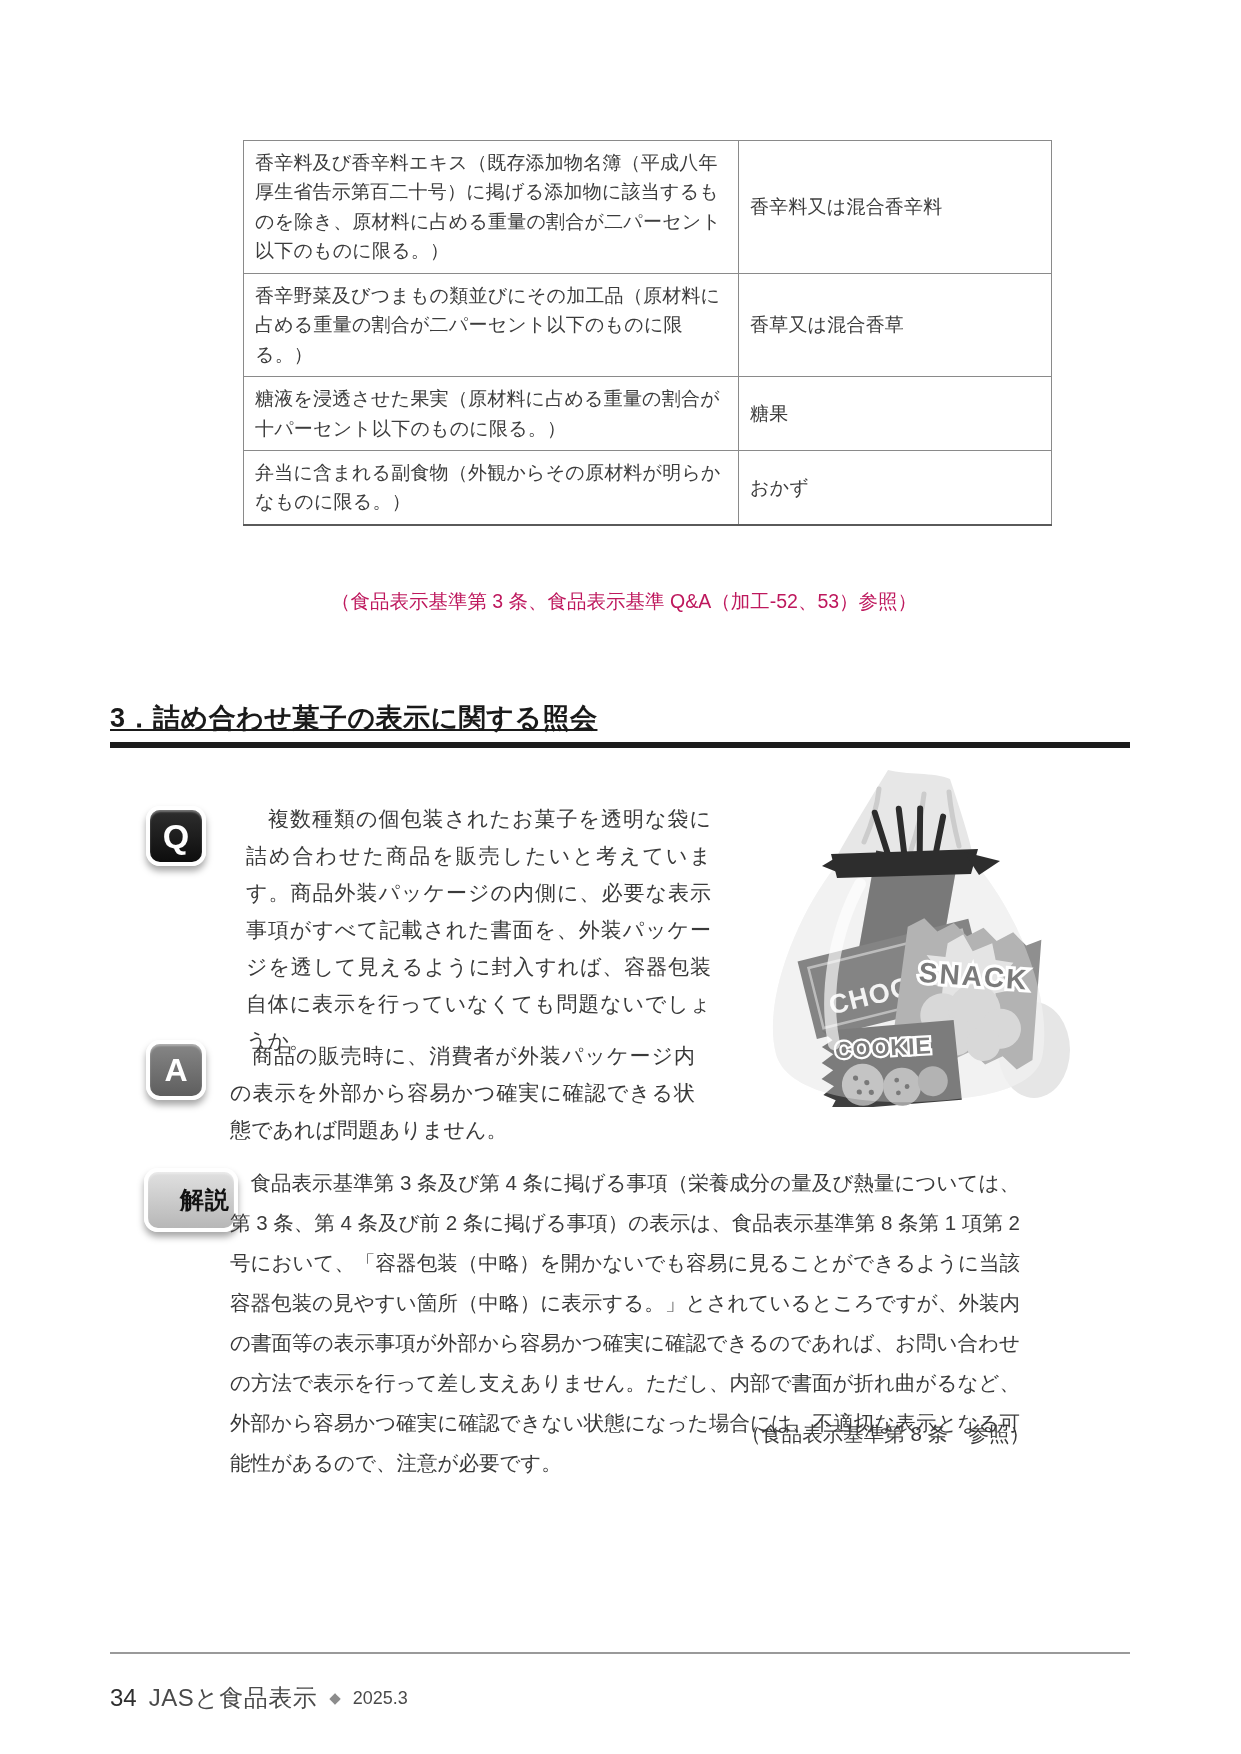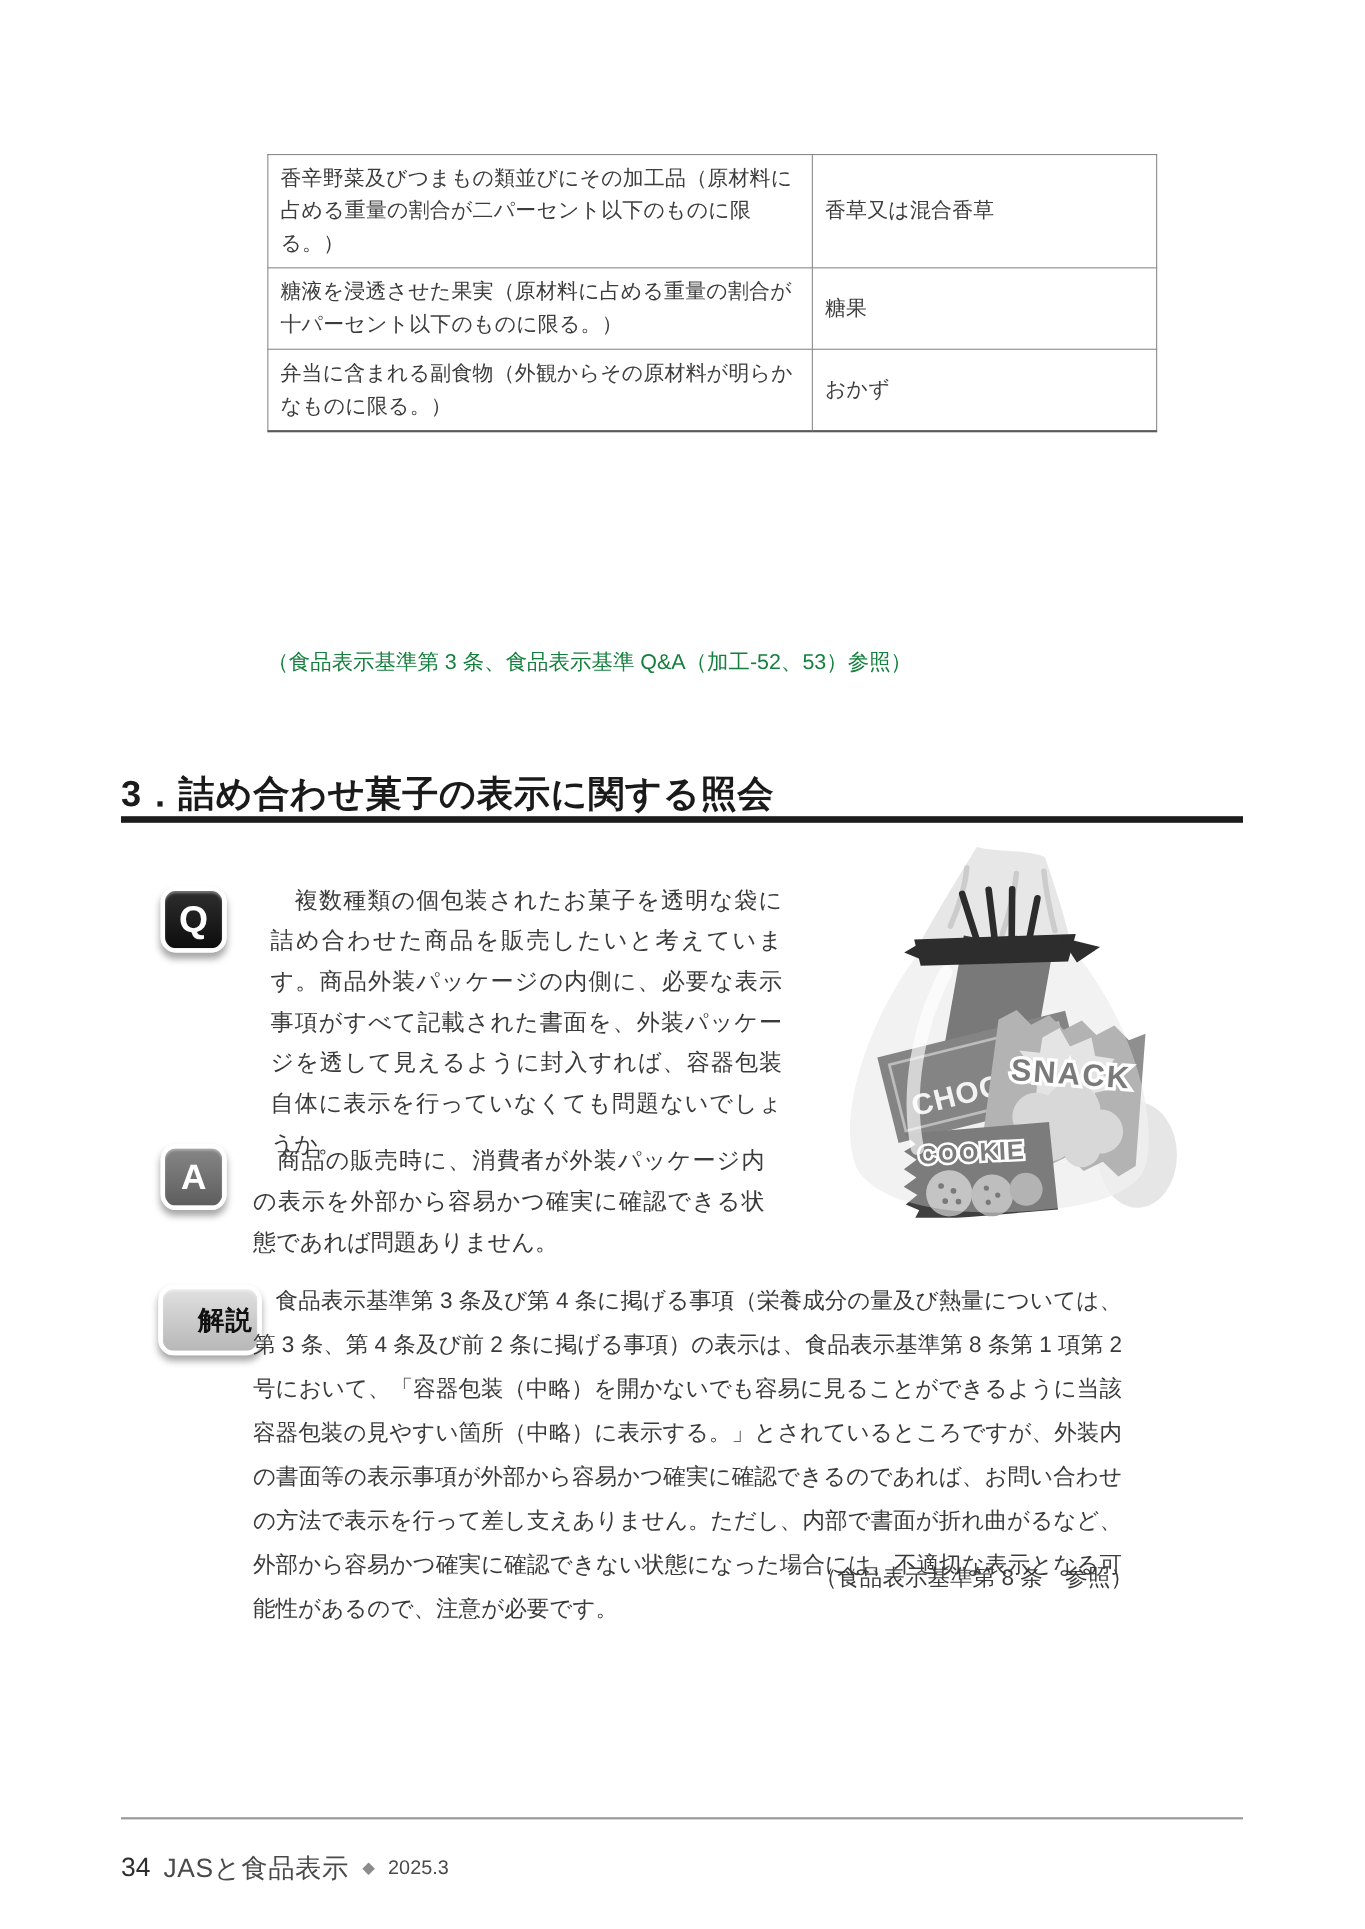--- a/index.html
+++ b/index.html
@@ -16,28 +16,28 @@
   }
   .rule-table td{
     border:1.5px solid #8a8a8a;padding:7px 11px;vertical-align:middle;
     letter-spacing:0.2px;
   }
   .rule-table tr:last-child td{border-bottom:2px solid #5a5a5a;}
   .col-item{width:472px;}
   .col-name{width:290px;}
 
   .table-ref{
-    position:absolute;left:243px;top:588px;width:762px;text-align:left;
-    font-size:19.5px;color:#15803d;
+    position:absolute;left:243px;top:588px;width:762px;text-align:center;
+    font-size:19.5px;color:#be185d;
   }
 
   
   .section-heading{
     position:absolute;left:110px;top:700px;width:1020px;
-    font-size:33px;font-weight:bold;color:#1a1a1a;letter-spacing:0.5px;
+    font-size:27px;font-weight:bold;color:#1a1a1a;letter-spacing:0.5px;text-decoration:underline;
   }
   .section-rule{
     position:absolute;left:110px;top:742px;width:1020px;height:6px;background:#1c1c1c;
   }
 
   
   .badge{
     position:absolute;border-radius:14px;border:4px solid #ffffff;
     display:flex;align-items:center;justify-content:center;font-weight:bold;
     box-shadow:0 5px 7px rgba(0,0,0,.35), inset 0 2px 2px rgba(255,255,255,.35);
@@ -70,20 +70,24 @@
   .footer .pageno{font-size:24px;color:#2e2e2e;}
   .footer .journal{font-size:24px;color:#4a4a4a;letter-spacing:0.5px;}
   .footer .diamond{font-size:15px;color:#8c8c8c;}
   .footer .issue{font-size:18px;color:#4a4a4a;}
 </style>
 </head>
 <body>
 
 <table class="rule-table">
   <tbody>
+    <tr>
+      <td class="col-item">香辛料及び香辛料エキス（既存添加物名簿（平成八年厚生省告示第百二十号）に掲げる添加物に該当するものを除き、原材料に占める重量の割合が二パーセント以下のものに限る。）</td>
+      <td class="col-name">香辛料又は混合香辛料</td>
+    </tr>
     <tr>
       <td class="col-item">香辛野菜及びつまもの類並びにその加工品（原材料に占める重量の割合が二パーセント以下のものに限る。）</td>
       <td class="col-name">香草又は混合香草</td>
     </tr>
     <tr>
       <td class="col-item">糖液を浸透させた果実（原材料に占める重量の割合が十パーセント以下のものに限る。）</td>
       <td class="col-name">糖果</td>
     </tr>
     <tr>
       <td class="col-item">弁当に含まれる副食物（外観からその原材料が明らかなものに限る。）</td>

